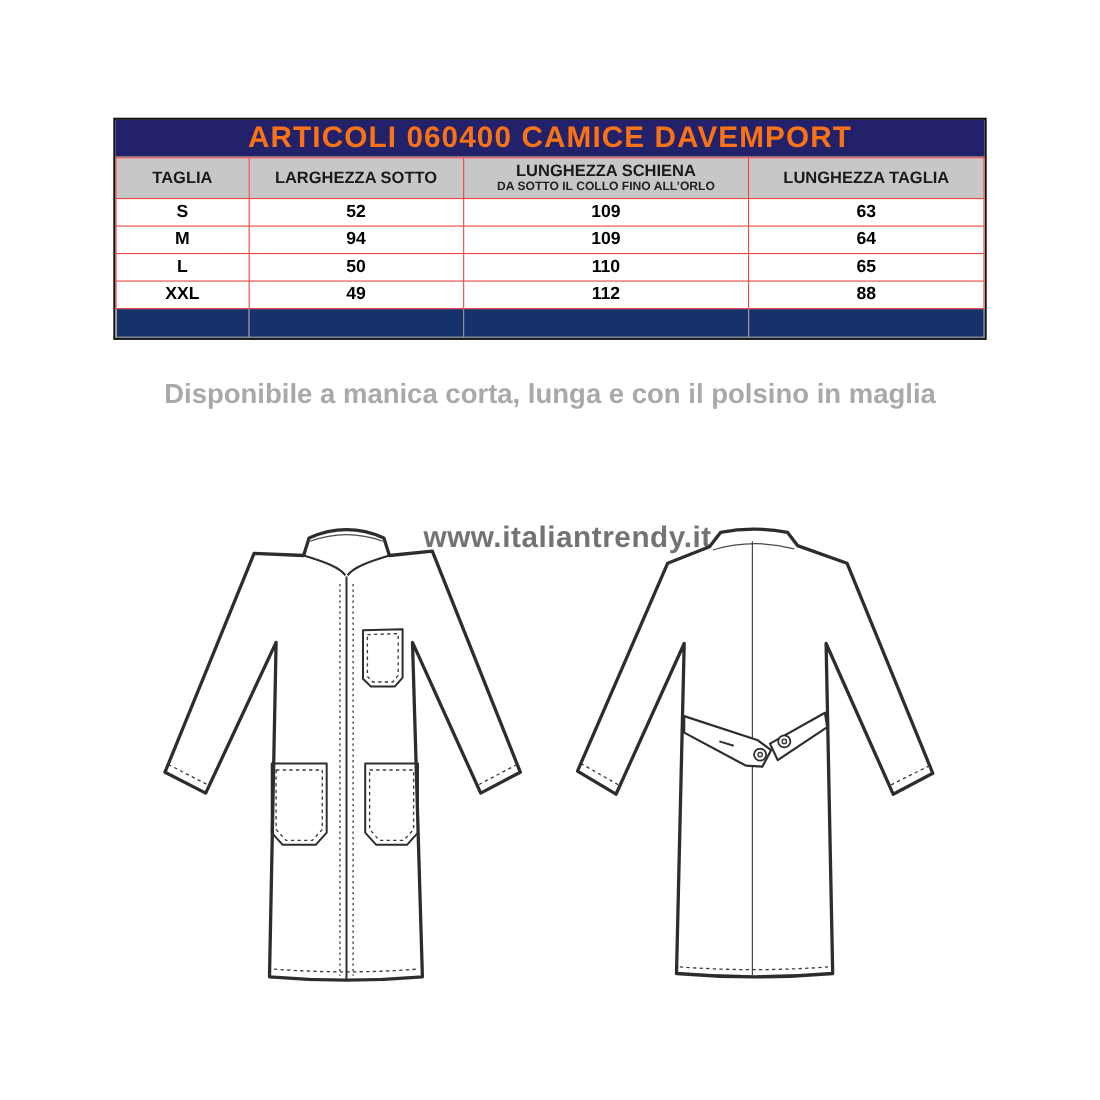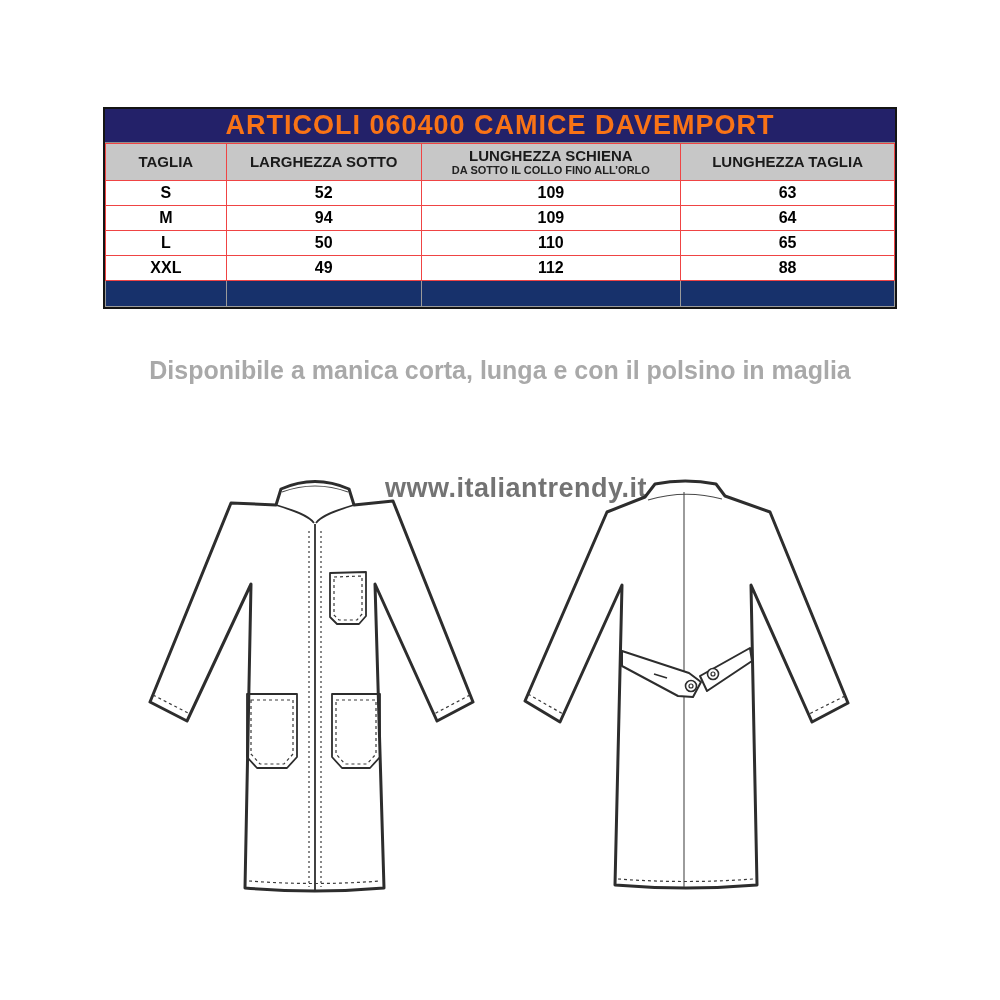--- a/index.html
+++ b/index.html
@@ -29,21 +29,21 @@
   table.size-grid th {
     background: #c7c7c7; height: 37px; font-size: 15px; color: #1a1a1a;
     line-height: 1.1; padding: 2px 0;
   }
   table.size-grid th .sub { display: block; font-size: 11px; font-weight: bold; color: #222; }
   table.size-grid td { height: 25px; font-size: 16px; background: #ffffff; }
   tr.footer-row td { background: #17316b; height: 26px; border-color: #9a9a9a; }
 
   
   .note {
-    position: absolute; left: 0; top: 356px; width: 1000px;
+    position: absolute; left: 0; top: 344px; width: 1000px;
     text-align: center; font-size: 25px; font-weight: bold;
     color: #a9a9a9; letter-spacing: 0px;
   }
 
   
   .watermark {
     position: absolute; left: 16px; top: 473px; width: 1000px;
     text-align: center; font-size: 27px; font-weight: bold;
     color: #737373; letter-spacing: 0.5px; z-index: 1;
   }

